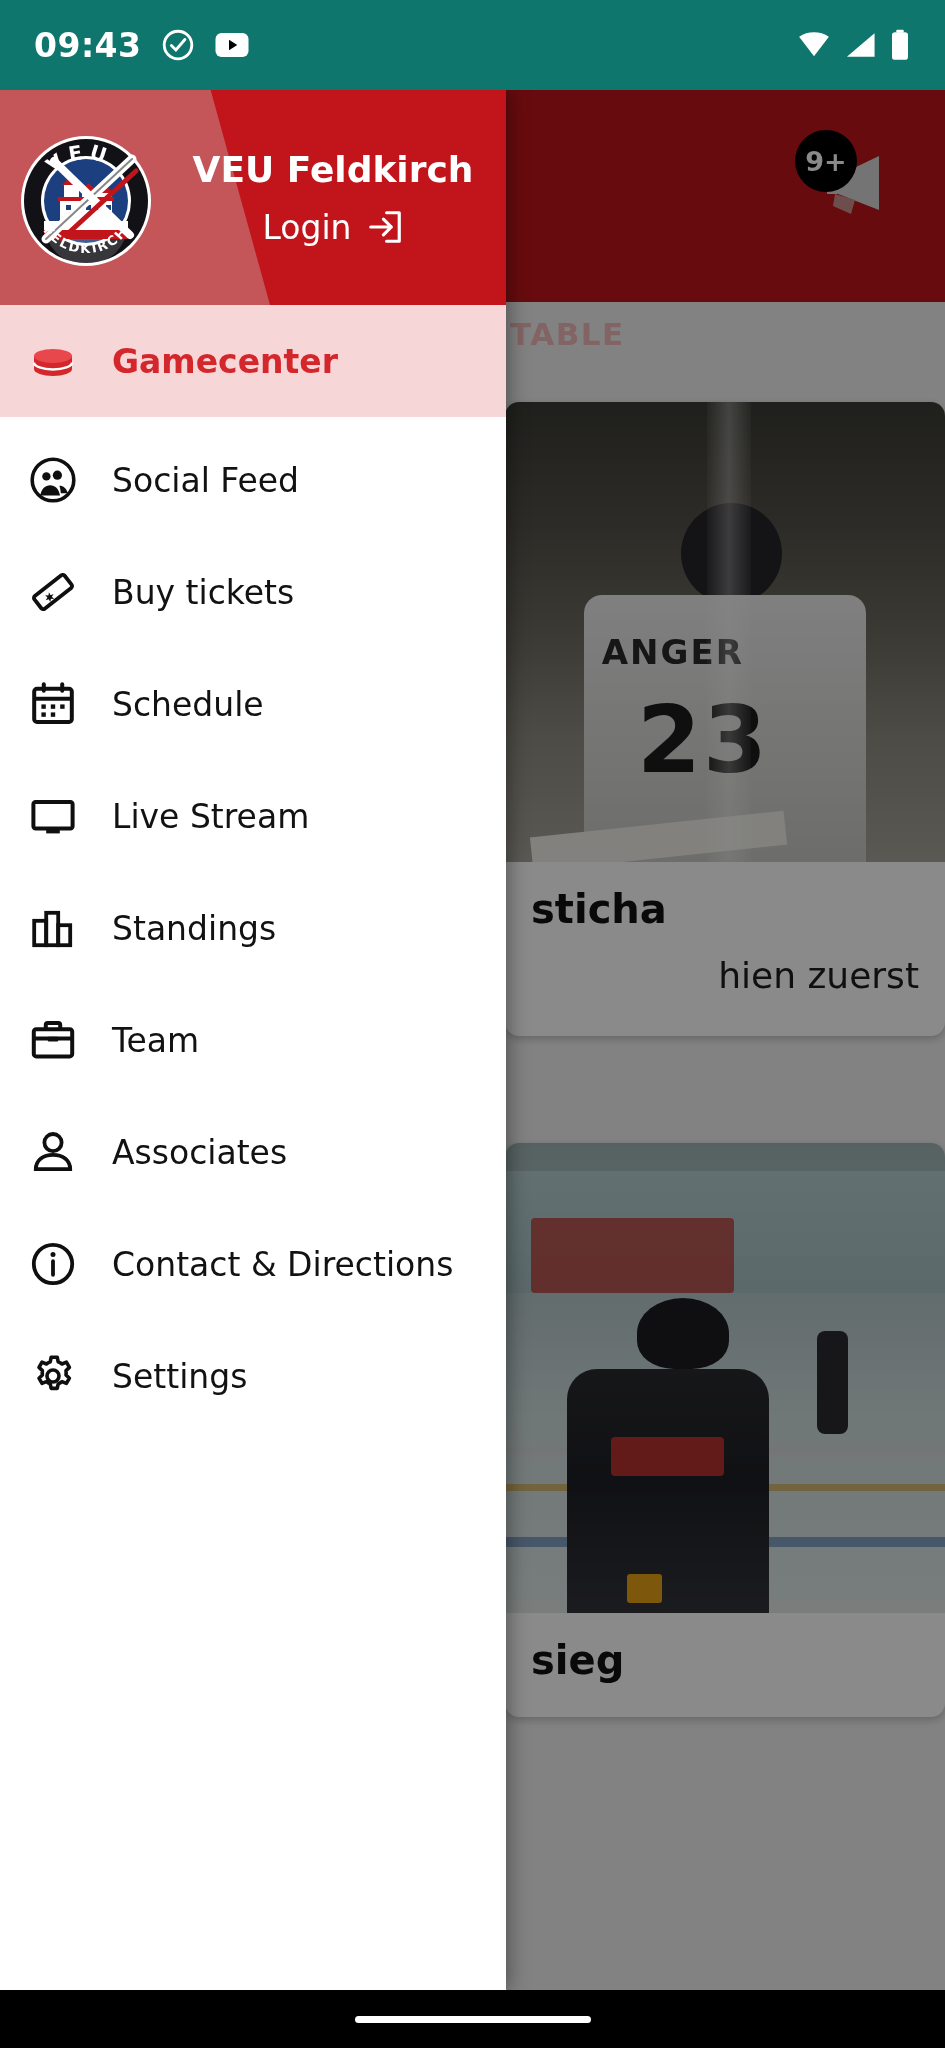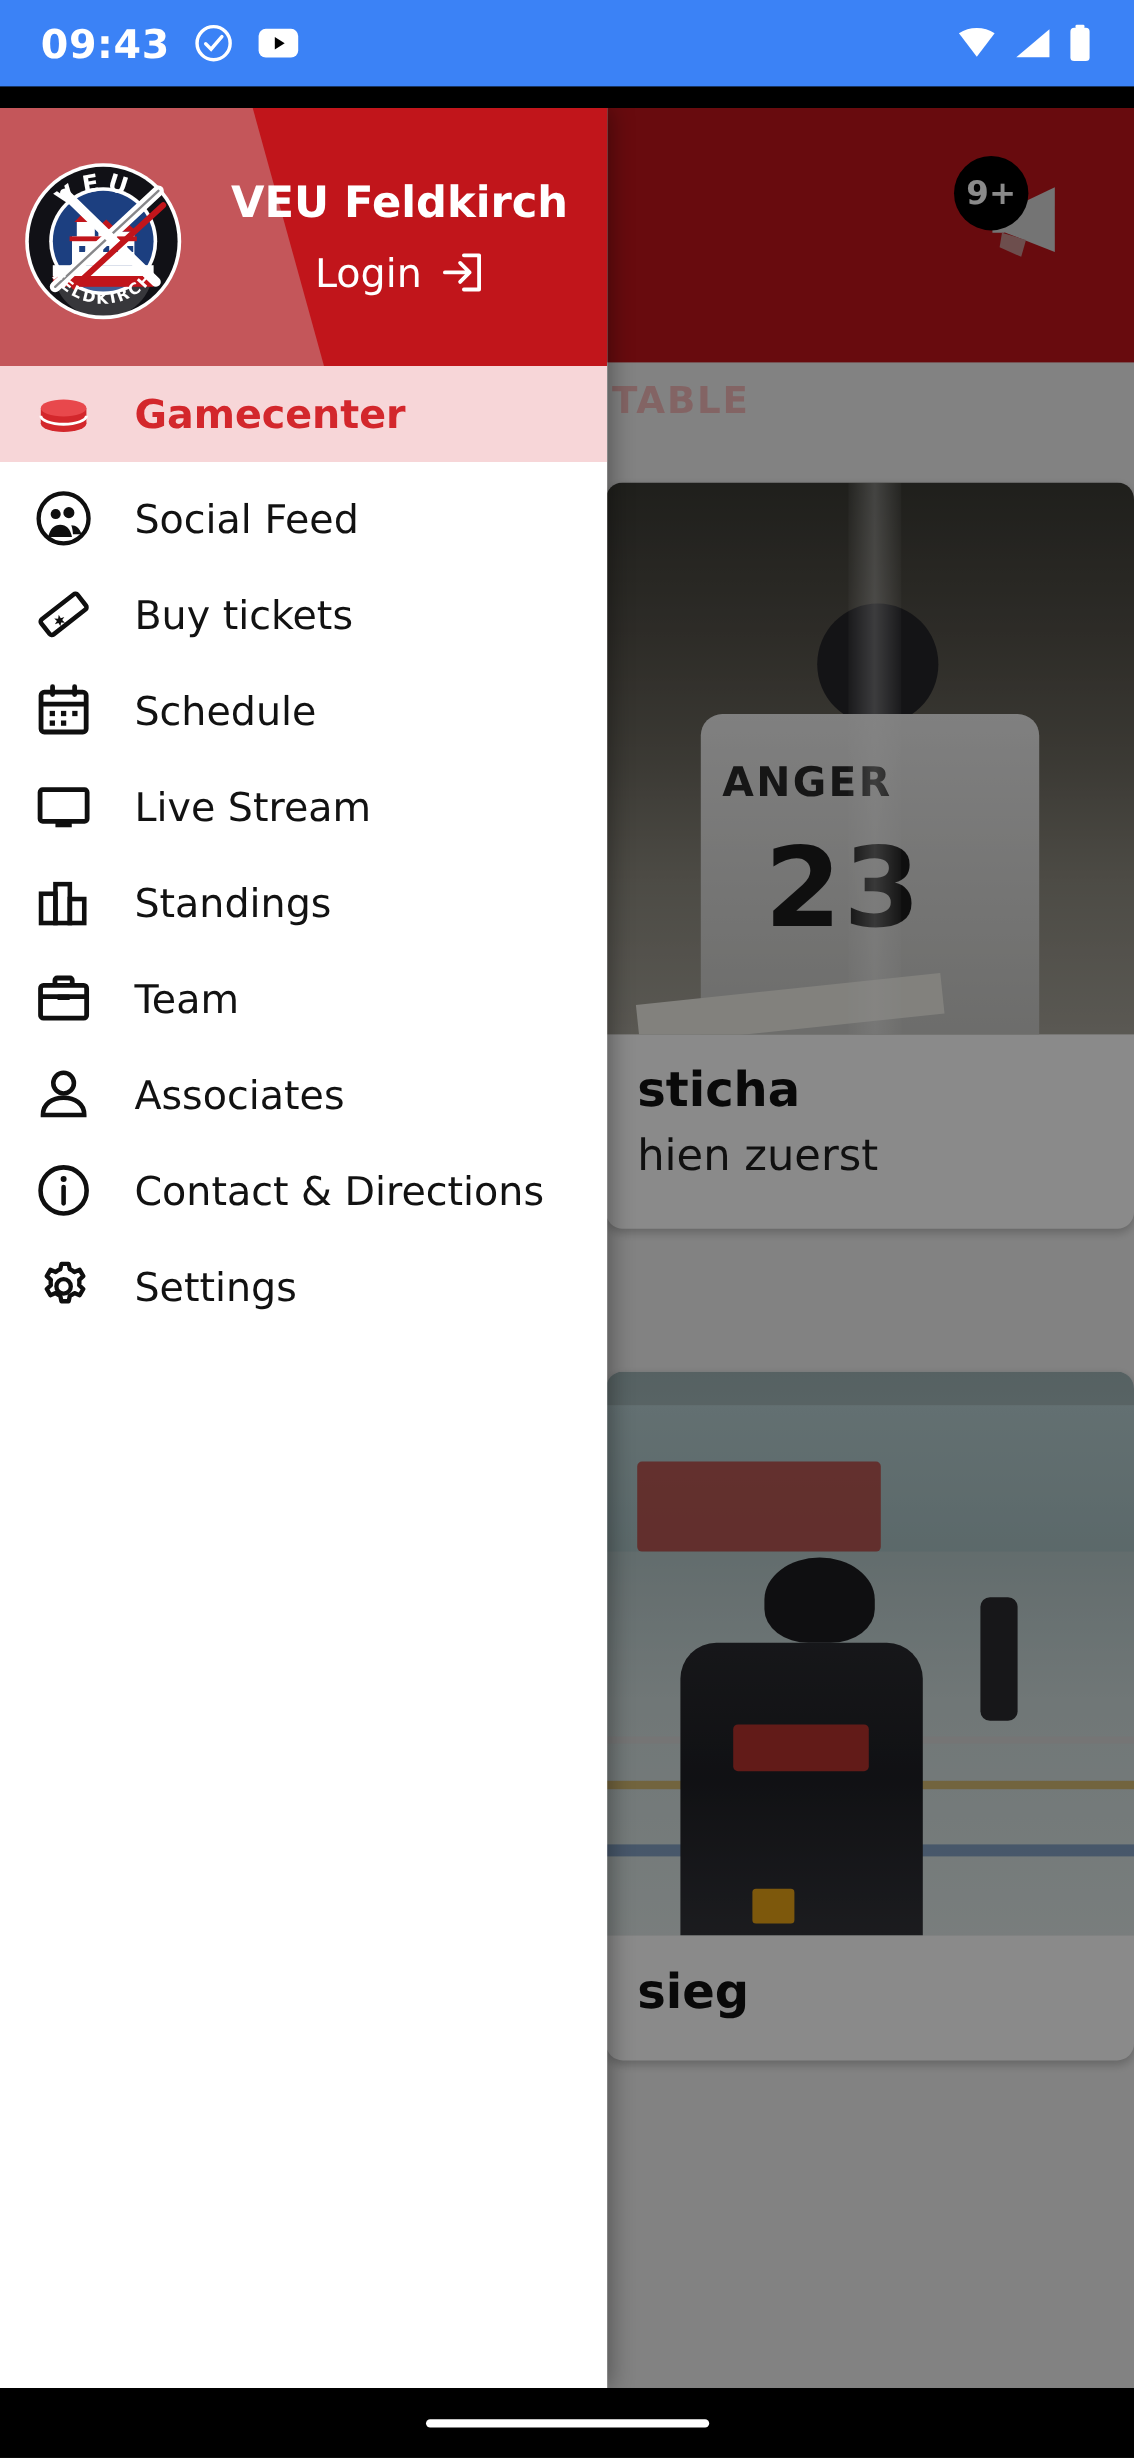--- a/index.html
+++ b/index.html
@@ -2,22 +2,22 @@
 <html><head>
 <meta charset="utf-8">
 <style>
   * { margin:0; padding:0; box-sizing:border-box; }
   html,body { width:945px; height:2048px; background:#000; overflow:hidden; }
   body { font-family:"DejaVu Sans","Liberation Sans",sans-serif; }
 
   #screen { position:relative; width:945px; height:2048px; background:#000; overflow:hidden; }
 
   
-  .statusbar { position:absolute; left:0; top:0; width:945px; height:72px;
-    background:#3b82f6; display:flex; align-items:center; padding:0 34px; z-index:60; }
+  .statusbar { position:absolute; left:0; top:0; width:945px; height:90px;
+    background:#0f766e; display:flex; align-items:center; padding:0 34px; z-index:60; }
   .sb-left { display:flex; align-items:center; gap:18px; }
   .sb-time { color:#fff; font-size:33px; font-weight:600; letter-spacing:.5px; }
   .sb-right { margin-left:auto; display:flex; align-items:center; gap:13px; }
 
   
   .app-bg { position:absolute; left:0; top:90px; width:945px; height:1900px;
     background:#f1f1f1; overflow:hidden; z-index:10; }
   .app-topbar { position:relative; width:945px; height:212px; background:#c1151b; }
   .bell-wrap { position:absolute; right:42px; top:40px; width:110px; height:100px; }
   .badge { position:absolute; left:2px; top:0px; width:62px; height:62px; border-radius:50%;
@@ -78,21 +78,21 @@
   .dw-header { position:relative; width:506px; height:215px; background:#c1151b; overflow:hidden; }
   .dw-header::before { content:""; position:absolute; left:0; top:0; width:270px; height:215px;
     background:#c4565a; clip-path:polygon(0 0,78% 0,100% 100%,0 100%); }
   .dw-logo { position:absolute; left:20px; top:45px; width:132px; height:132px; z-index:3; }
   .dw-titles { position:absolute; left:160px; top:0; width:346px; height:215px;
     display:flex; flex-direction:column; align-items:center; justify-content:center; gap:18px; z-index:3; }
   .dw-name { color:#fff; font-size:36px; font-weight:700; }
   .dw-login { display:flex; align-items:center; gap:14px; color:#fff; font-size:33px; }
 
   .menu { padding-top:0; }
-  .mi { display:flex; align-items:center; height:80px; padding-left:28px; gap:34px; }
+  .mi { display:flex; align-items:center; height:112px; padding-left:28px; gap:34px; }
   .mi.active { background:#f7d6d8; }
   .mi-icon { width:50px; height:50px; display:flex; align-items:center; justify-content:center; flex:0 0 50px; }
   .mi-label { font-size:33px; color:#121212; }
   .mi.active .mi-label { color:#d3272c; font-weight:700; }
   .mi-gap { height:7px; }
 
   
   .navbar { position:absolute; left:0; bottom:0; width:945px; height:58px; background:#000; z-index:70;
     display:flex; align-items:center; justify-content:center; }
   .nav-pill { width:236px; height:7px; border-radius:4px; background:#fff; }
@@ -120,21 +120,21 @@
       <div class="card" style="top:20px;">
         <div class="card-img photo1">
           <div class="helmet"></div>
           <div class="jersey"></div>
           <div class="jname">ANGER</div>
           <div class="jnum">23</div>
           <div class="banner"></div>
         </div>
         <div class="card-body">
           <div class="card-title">sticha</div>
-          <div class="card-text" style="margin-top:6px;">hien zuerst</div>
+          <div class="card-text" style="margin-top:18px;text-align:right;">hien zuerst</div>
         </div>
       </div>
 
       <div class="card" style="top:761px;">
         <div class="card-img photo2">
           <div class="crowdband"></div>
           <div class="redseats"></div>
           <div class="rinkboard"></div>
           <div class="rinkline2"></div>
           <div class="rinkline"></div>

